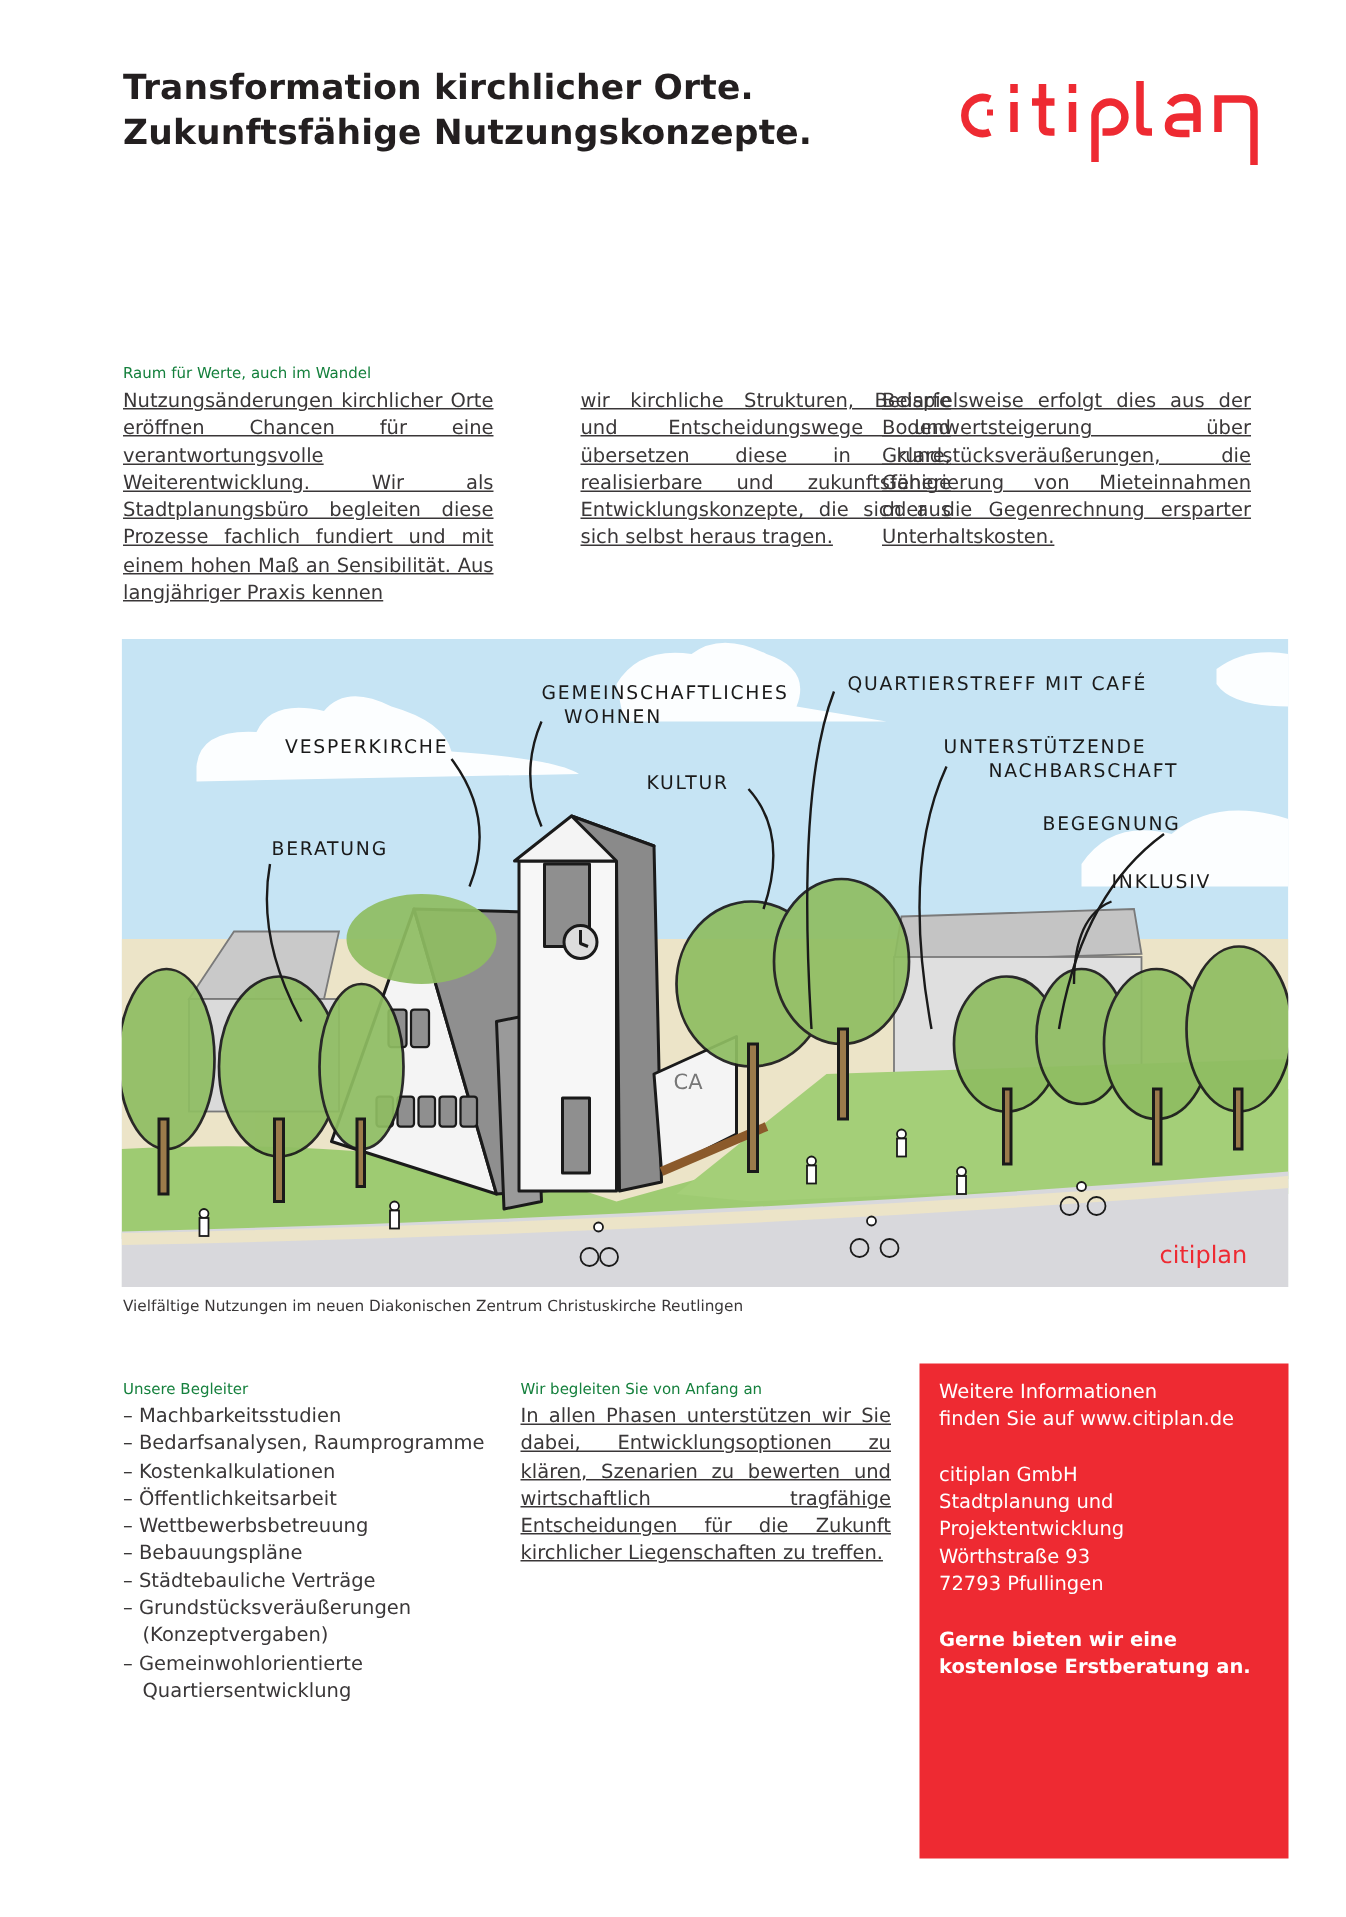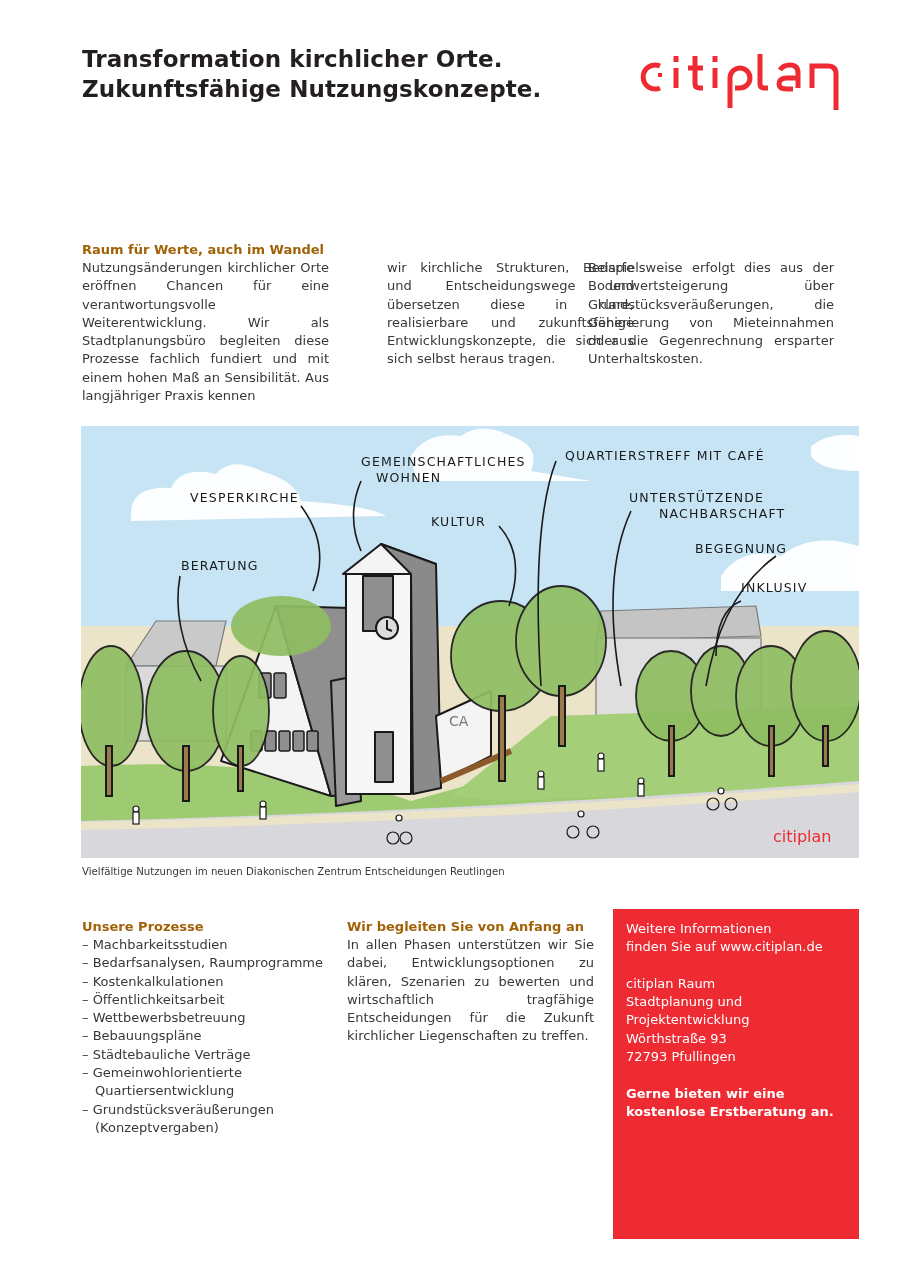--- a/index.html
+++ b/index.html
@@ -2,22 +2,22 @@
 <html><head>
 <meta charset="utf-8">
 <style>
   html, body { margin: 0; padding: 0; background: #ffffff; }
   body { width: 897px; height: 1278px; position: relative; overflow: hidden;
          font-family: "DejaVu Sans", sans-serif; color: #231f20; }
   .page-title { position: absolute; left: 82px; top: 44px; font-size: 23px; font-weight: bold;
                 line-height: 30px; letter-spacing: 0.1px; margin: 0; }
   .logo { position: absolute; left: 640px; top: 46px; width: 220px; height: 64px; }
   .col { position: absolute; font-size: 13px; line-height: 18.3px; color: #3a3738; }
-  .col p { margin: 0; text-align: justify; text-align-last: left; }
-  .col h2 { margin: 0; font-size: 13px; font-weight: bold; color: #a16207; line-height: 18px; }
+  .col p { margin: 0; text-align: justify; text-align-last: left; text-decoration: underline; }
+  .col h2 { margin: 0; font-size: 10px; font-weight: normal; color: #15803d; line-height: 18px; }
   .intro1 { left: 82px; top: 241px; width: 247px; }
   .intro2 { left: 347px; top: 259px; width: 247px; margin-left: 40px; }
   .intro3 { left: 588px; top: 259px; width: 246px; }
   .figure { position: absolute; left: 81px; top: 426px; width: 778px; height: 432px; overflow: hidden; }
   .figure svg { display: block; }
   .caption { position: absolute; left: 82px; top: 866px; font-size: 10.2px; color: #3a3738; }
   .expertise { left: 82px; top: 918px; width: 250px; }
   .expertise ul { list-style: none; padding: 0; margin: 0; }
   .expertise li { padding-left: 13px; text-indent: -13px; }
   .expertise li::before { content: "– "; }
@@ -210,50 +210,50 @@
       <text class="hw" x="484" y="34">QUARTIERSTREFF MIT CAFÉ</text>
       <text class="hw" x="548" y="76">UNTERSTÜTZENDE</text>
       <text class="hw" x="578" y="92">NACHBARSCHAFT</text>
       <text class="hw" x="614" y="127">BEGEGNUNG</text>
       <text class="hw" x="660" y="166">INKLUSIV</text>
     </g>
     <text x="692" y="416" font-size="16" fill="#ee2a32" font-family="DejaVu Sans, sans-serif">citiplan</text>
   </svg>
 </div>
 
-<div class="caption">Vielfältige Nutzungen im neuen Diakonischen Zentrum Entscheidungen Reutlingen</div>
+<div class="caption">Vielfältige Nutzungen im neuen Diakonischen Zentrum Christuskirche Reutlingen</div>
 
 <div class="col expertise">
-  <h2>Unsere Prozesse</h2>
+  <h2>Unsere Begleiter</h2>
   <ul>
     <li>Machbarkeitsstudien</li>
     <li>Bedarfsanalysen, Raumprogramme</li>
     <li>Kostenkalkulationen</li>
     <li>Öffentlichkeitsarbeit</li>
     <li>Wettbewerbsbetreuung</li>
     <li>Bebauungspläne</li>
     <li>Städtebauliche Verträge</li>
+    <li>Grundstücksveräußerungen (Konzeptvergaben)</li>
     <li>Gemeinwohlorientierte Quartiersentwicklung</li>
-    <li>Grundstücksveräußerungen (Konzeptvergaben)</li>
   </ul>
 </div>
 
 <div class="col accompany">
   <h2>Wir begleiten Sie von Anfang an</h2>
   <p>In allen Phasen unterstützen wir Sie dabei, Entwicklungsoptionen zu klären, Szenarien zu bewerten und wirtschaftlich tragfähige Entscheidungen für die Zukunft kirchlicher Liegenschaften zu treffen.</p>
 </div>
 
 <div class="contact-box">
   <div class="contact-inner">
     <div class="grp">
       <div>Weitere Informationen</div>
       <div>finden Sie auf www.citiplan.de</div>
     </div>
     <div class="grp">
-      <div>citiplan Raum</div>
+      <div>citiplan GmbH</div>
       <div>Stadtplanung und</div>
       <div>Projektentwicklung</div>
       <div>Wörthstraße 93</div>
       <div>72793 Pfullingen</div>
     </div>
     <div class="cta">
       <div>Gerne bieten wir eine</div>
       <div>kostenlose Erstberatung an.</div>
     </div>
   </div>

